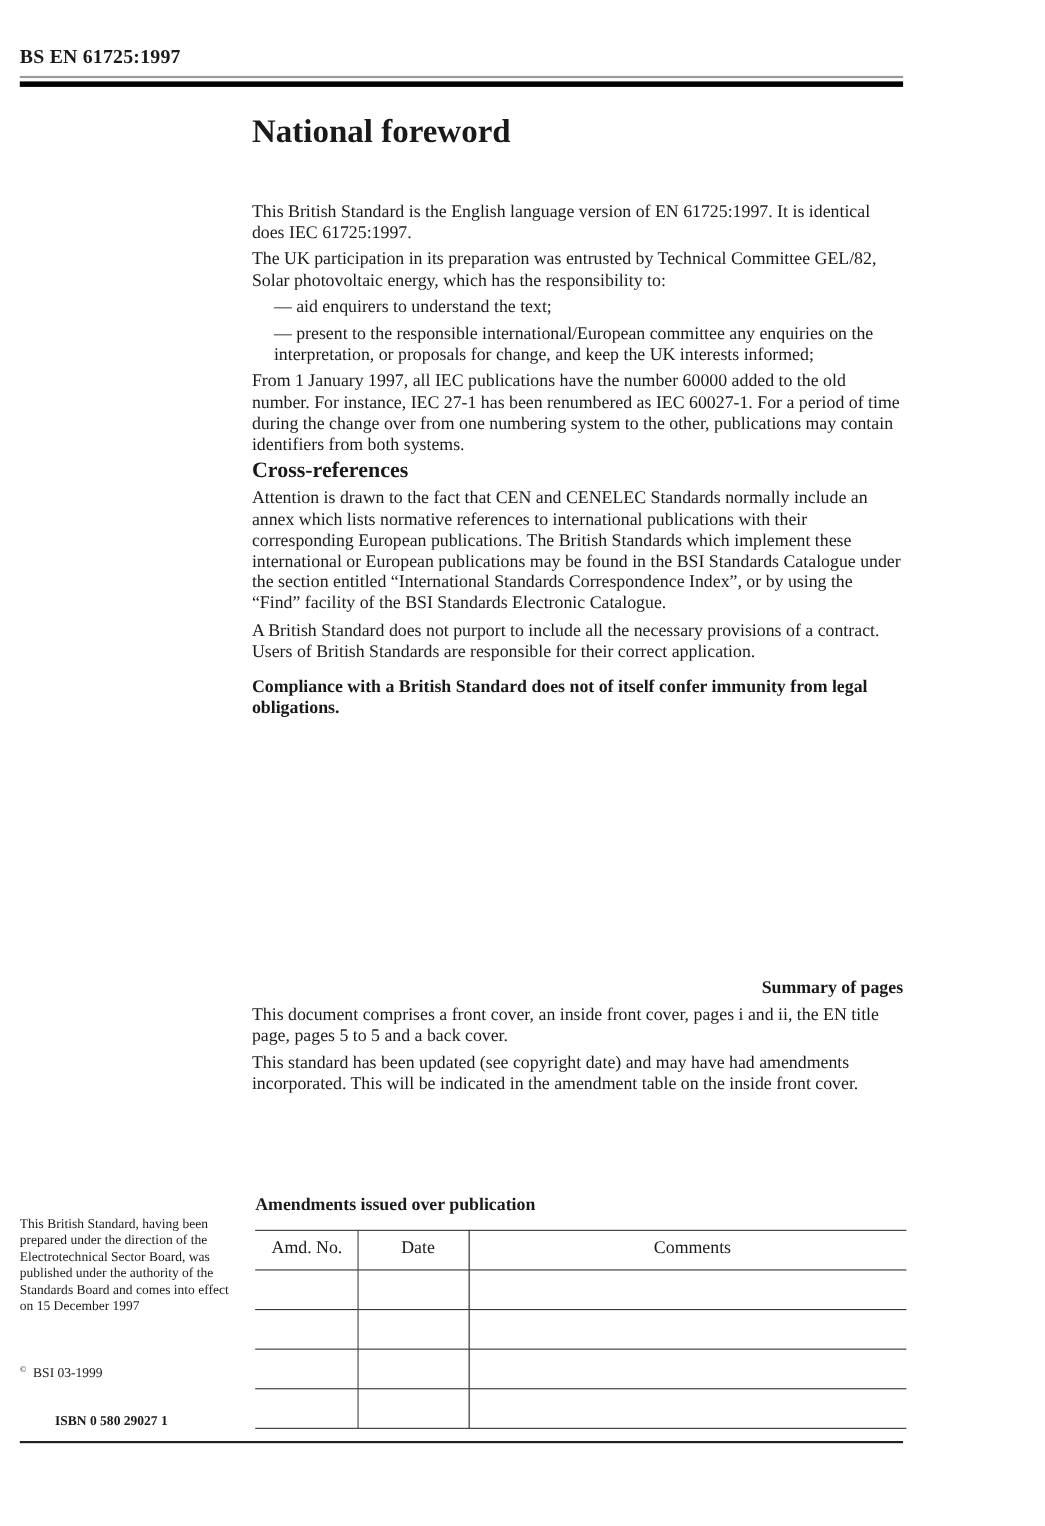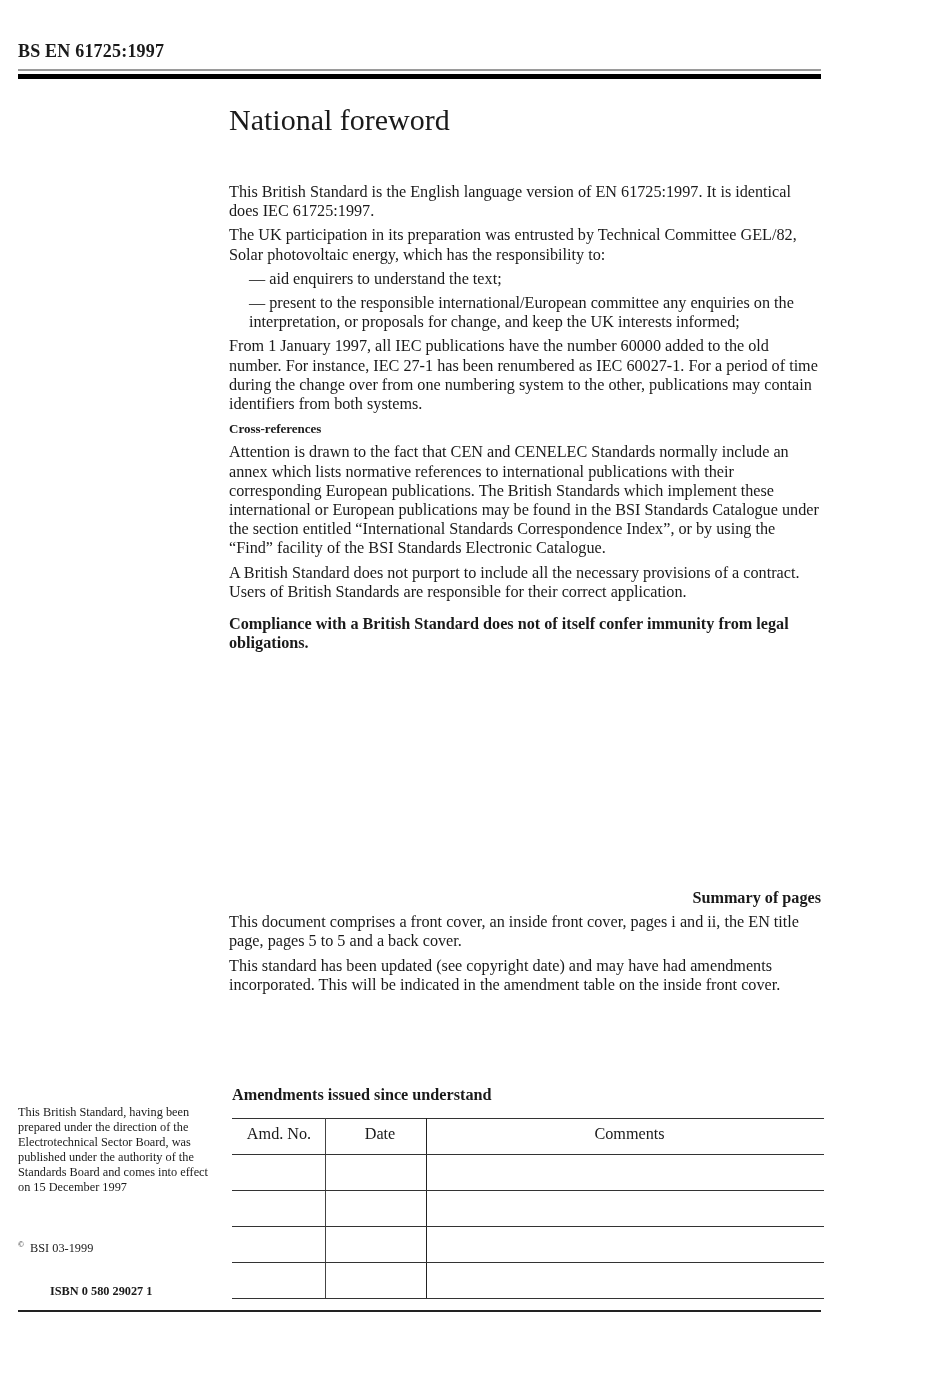--- a/index.html
+++ b/index.html
@@ -9,32 +9,32 @@
     color: #1a1a1a;
   }
   .abs { position: absolute; }
   .doc-code {
     left: 18px; top: 41px; font-size: 18px; font-weight: bold;
     font-family: "Liberation Serif", "DejaVu Serif", serif; letter-spacing: 0.2px;
   }
   .rule-gray { left: 18px; top: 69px; width: 803px; height: 2px; background: #9a9a9a; }
   .rule-black { left: 18px; top: 74px; width: 803px; height: 5px; background: #000; }
   .title {
-    left: 229px; top: 103px; font-size: 30px; font-weight: normal;
+    left: 229px; top: 103px; font-size: 30px; font-weight: bold;
     font-family: "Liberation Serif", "DejaVu Serif", serif;
     text-align: center;
   }
   .body-col {
     left: 229px; top: 183px; width: 592px;
     font-family: "Liberation Serif", "DejaVu Serif", serif;
     font-size: 16.2px; line-height: 19.2px;
   }
   .body-col p { margin: 0 0 5px 0; }
   .body-col .dash { padding-left: 20px; margin-bottom: 5px; }
-  .body-col h3 { margin: 0 0 5px 0; font-size: 13px; font-weight: bold; }
+  .body-col h3 { margin: 0 0 5px 0; font-size: 20px; font-weight: bold; }
   .body-col .strong { font-weight: bold; margin-top: 13px; }
   .summary-col {
     left: 229px; top: 889px; width: 592px;
     font-family: "Liberation Serif", "DejaVu Serif", serif;
     font-size: 16.2px; line-height: 19.2px;
   }
   .summary-col p { margin: 0 0 5px 0; }
   .summary-col h3 { margin: 0 0 5px 0; font-size: 16.2px; font-weight: bold; text-align: right; }
   .side-note {
     left: 18px; top: 1105px; width: 205px;
@@ -96,21 +96,21 @@
   <p>This document comprises a front cover, an inside front cover, pages i and ii, the EN title page, pages 5 to 5 and a back cover.</p>
   <p>This standard has been updated (see copyright date) and may have had amendments incorporated. This will be indicated in the amendment table on the inside front cover.</p>
 </div>
 
 <div class="abs side-note">This British Standard, having been prepared under the direction of the Electrotechnical Sector Board, was published under the authority of the Standards Board and comes into effect on 15 December 1997</div>
 <div class="abs copyright">
   <span class="c">©</span><span>BSI 03-1999</span>
 </div>
 <div class="abs isbn">ISBN 0 580 29027 1</div>
 
-<div class="abs amend-title">Amendments issued since understand</div>
+<div class="abs amend-title">Amendments issued over publication</div>
 <table class="amend">
   <thead>
     <tr>
       <th class="c1">Amd. No.</th>
       <th class="c2">Date</th>
       <th class="c3">Comments</th>
     </tr>
   </thead>
   <tbody>
     <tr>

